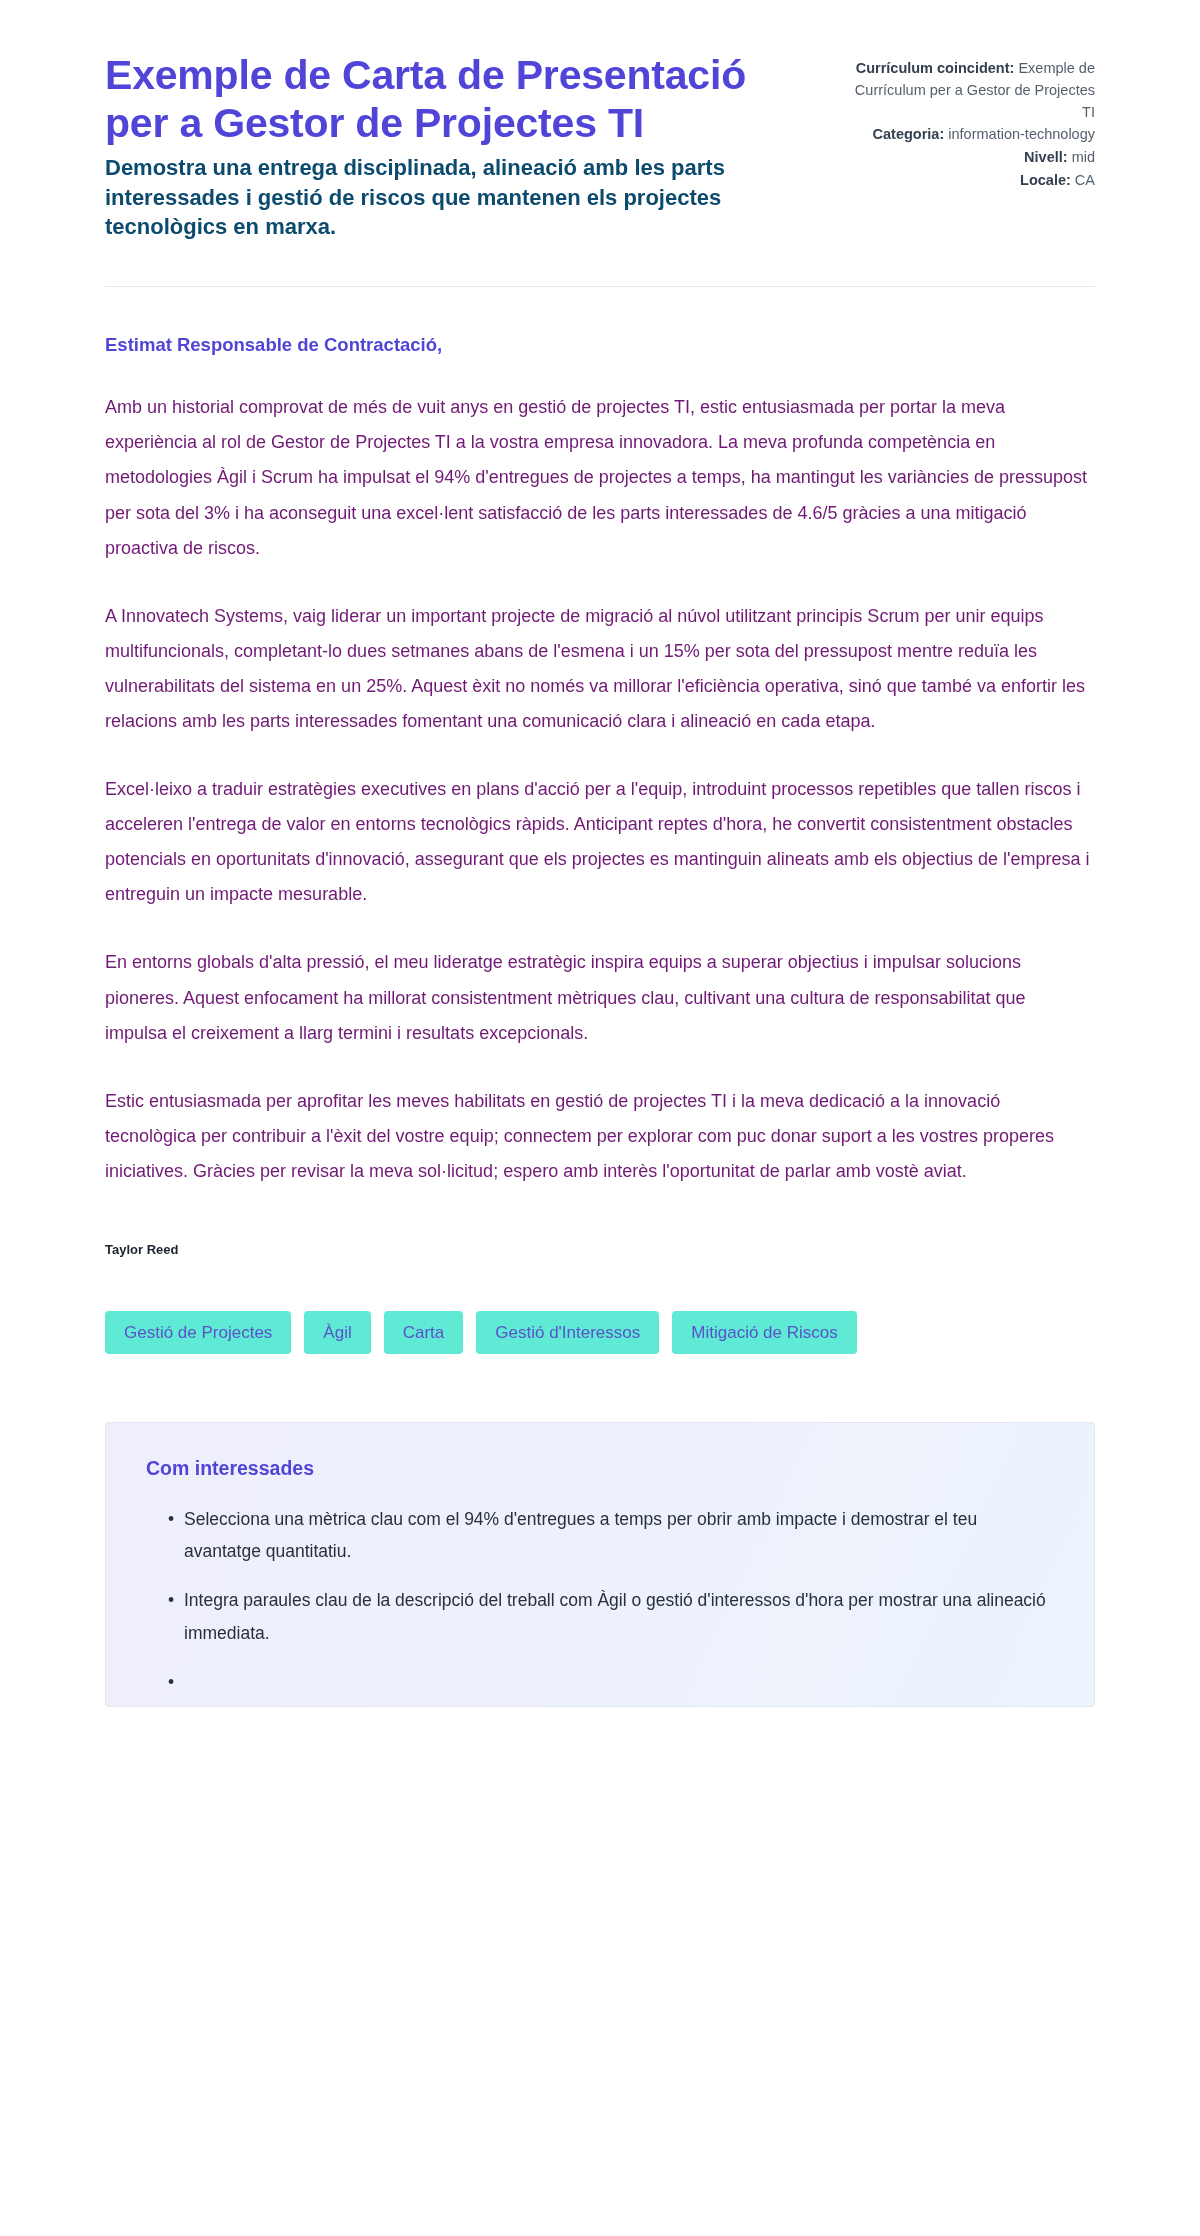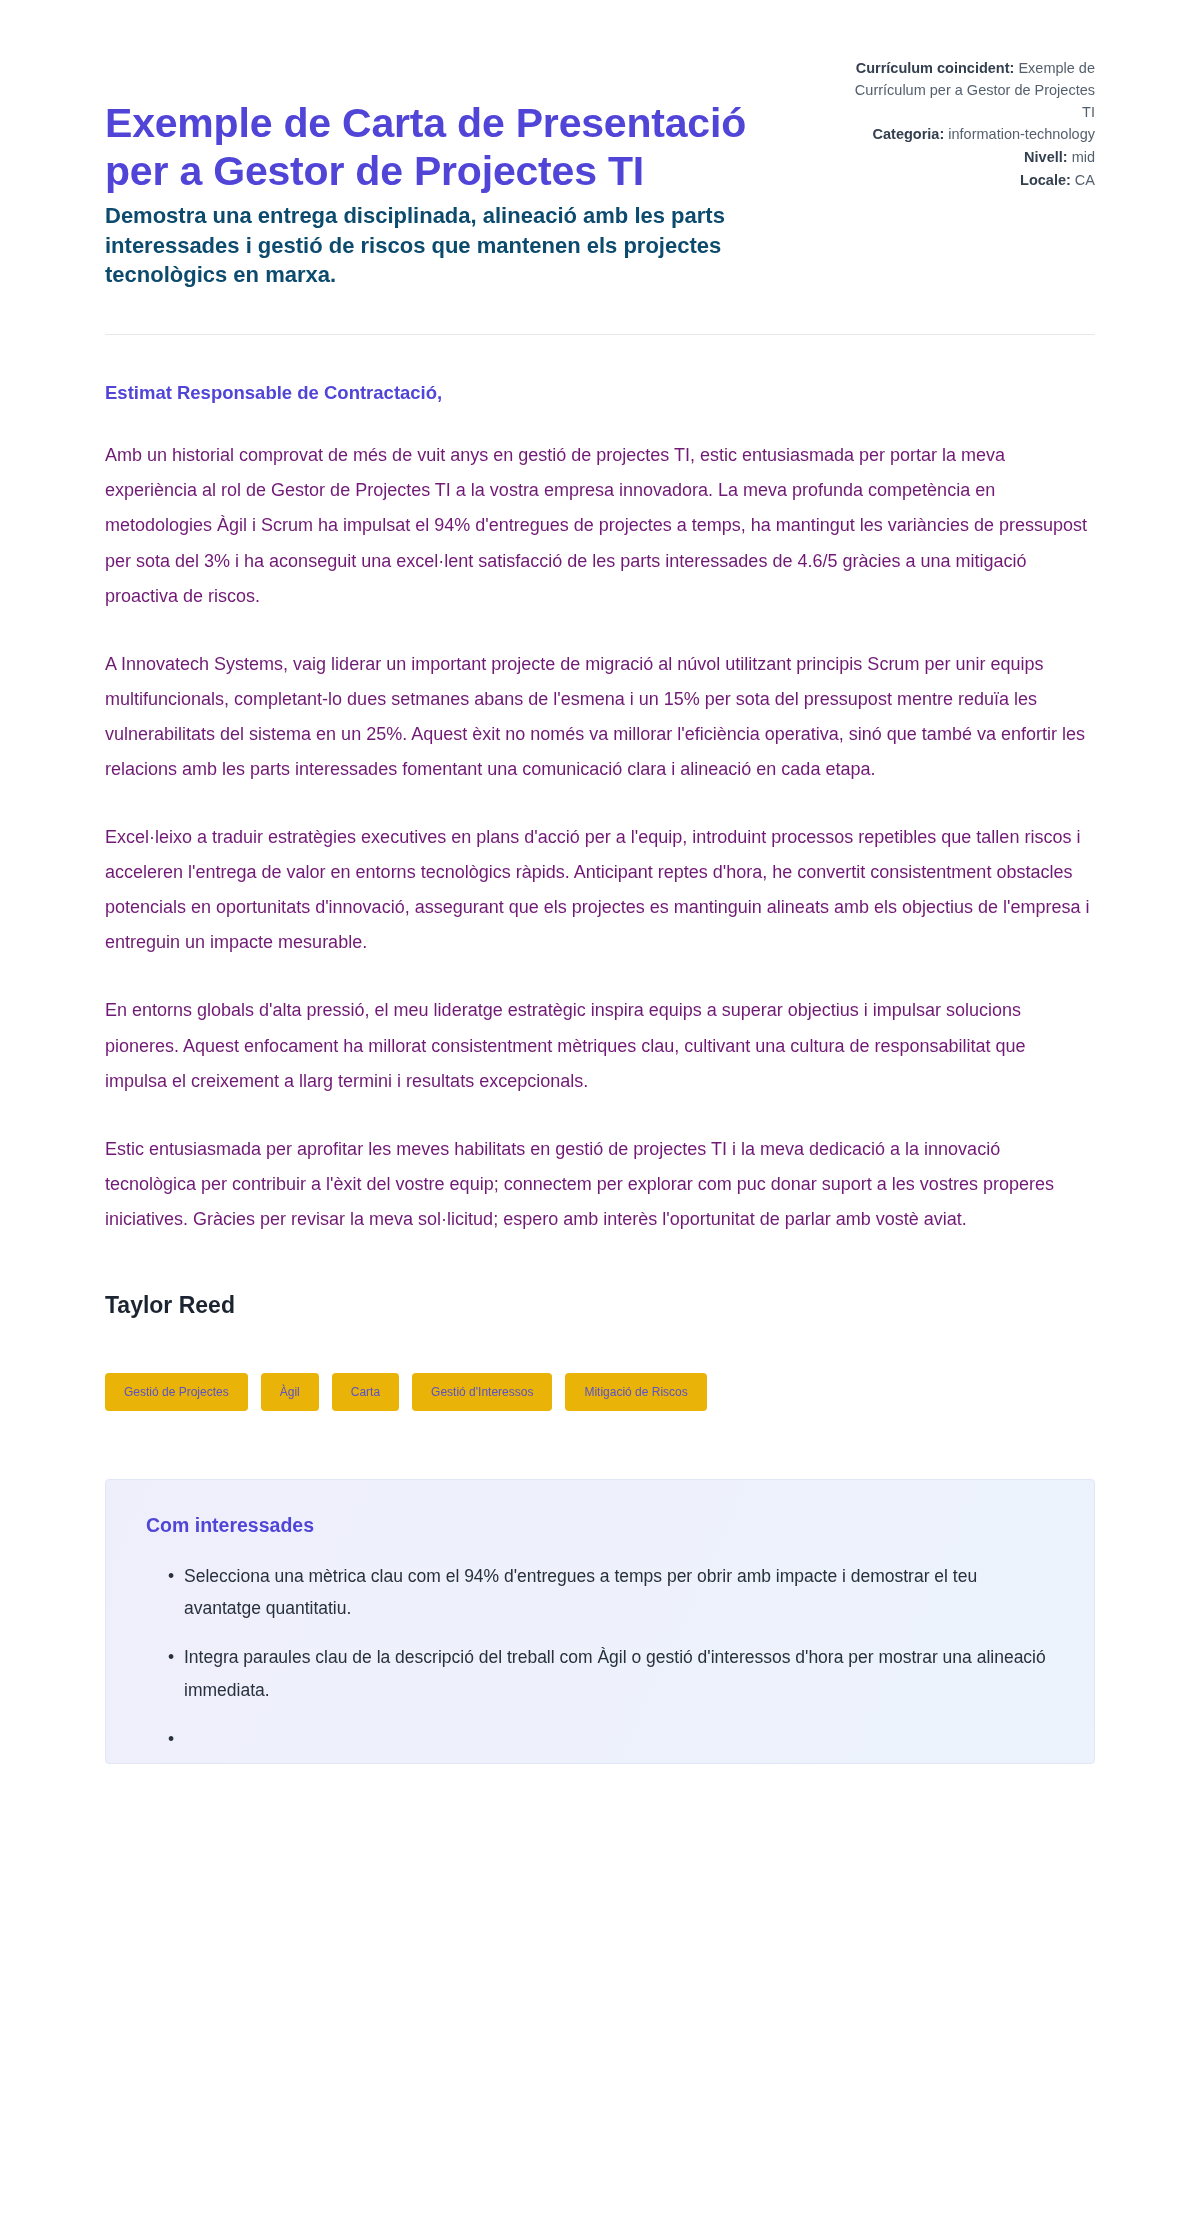--- a/index.html
+++ b/index.html
@@ -26,21 +26,20 @@
   .header {
     display: flex;
     align-items: flex-start;
     justify-content: space-between;
     padding: 52px 105px 0 105px;
     box-sizing: border-box;
   }
   .header-left {
     flex: 0 1 690px;
     max-width: 690px;
-    margin-top: 48px;
   }
   .doc-title {
     font-size: 41px;
     line-height: 1.16;
     font-weight: 700;
     color: #5145d8;
     margin: 0 0 6px 0;
     letter-spacing: -0.2px;
   }
   .doc-subtitle {
@@ -100,21 +99,21 @@
   }
   .body-par.first { margin-top: 32px; }
 
   
   .signature {
     padding: 0 105px;
     box-sizing: border-box;
     margin-top: 52px;
   }
   .sig-name {
-    font-size: 23px;
+    font-size: 13px;
     font-weight: 700;
     color: #1b2430;
     margin: 0 0 14px 0;
     line-height: 1.4;
   }
   .sig-role {
     font-size: 18px;
     font-weight: 400;
     color: #5a646f;
     margin: 0;
@@ -124,23 +123,23 @@
   
   .tags {
     padding: 0 105px;
     box-sizing: border-box;
     margin-top: 52px;
     display: flex;
     flex-wrap: wrap;
     gap: 13px;
   }
   .tag-chip {
-    background: #eab308;
+    background: #5eead4;
     color: #5a52c9;
-    font-size: 12px;
+    font-size: 17px;
     line-height: 1;
     padding: 13px 19px;
     border-radius: 4px;
     white-space: nowrap;
   }
 
   
   .callout {
     margin: 68px 105px 0 105px;
     background: linear-gradient(115deg, #efeffc 0%, #eef1fb 45%, #ecf3fc 100%);

